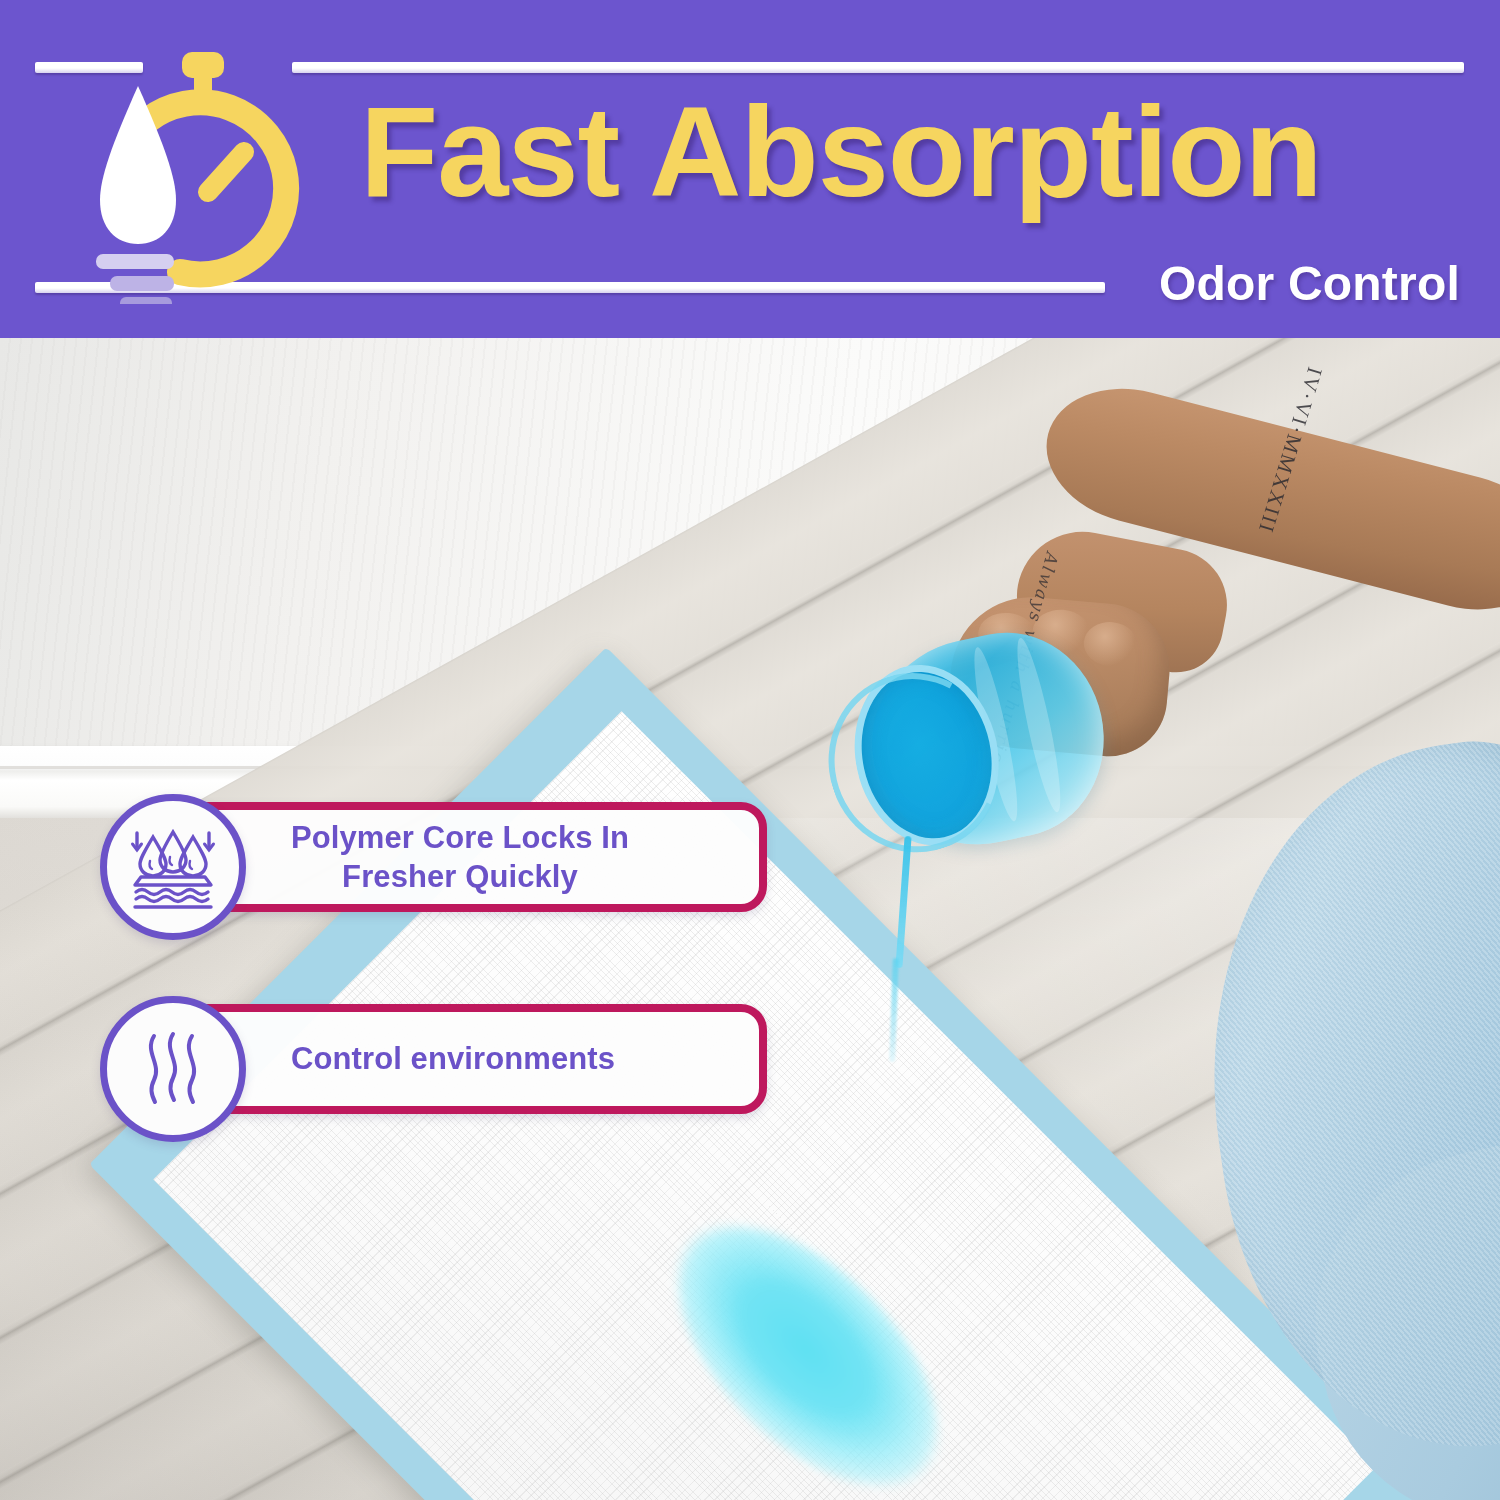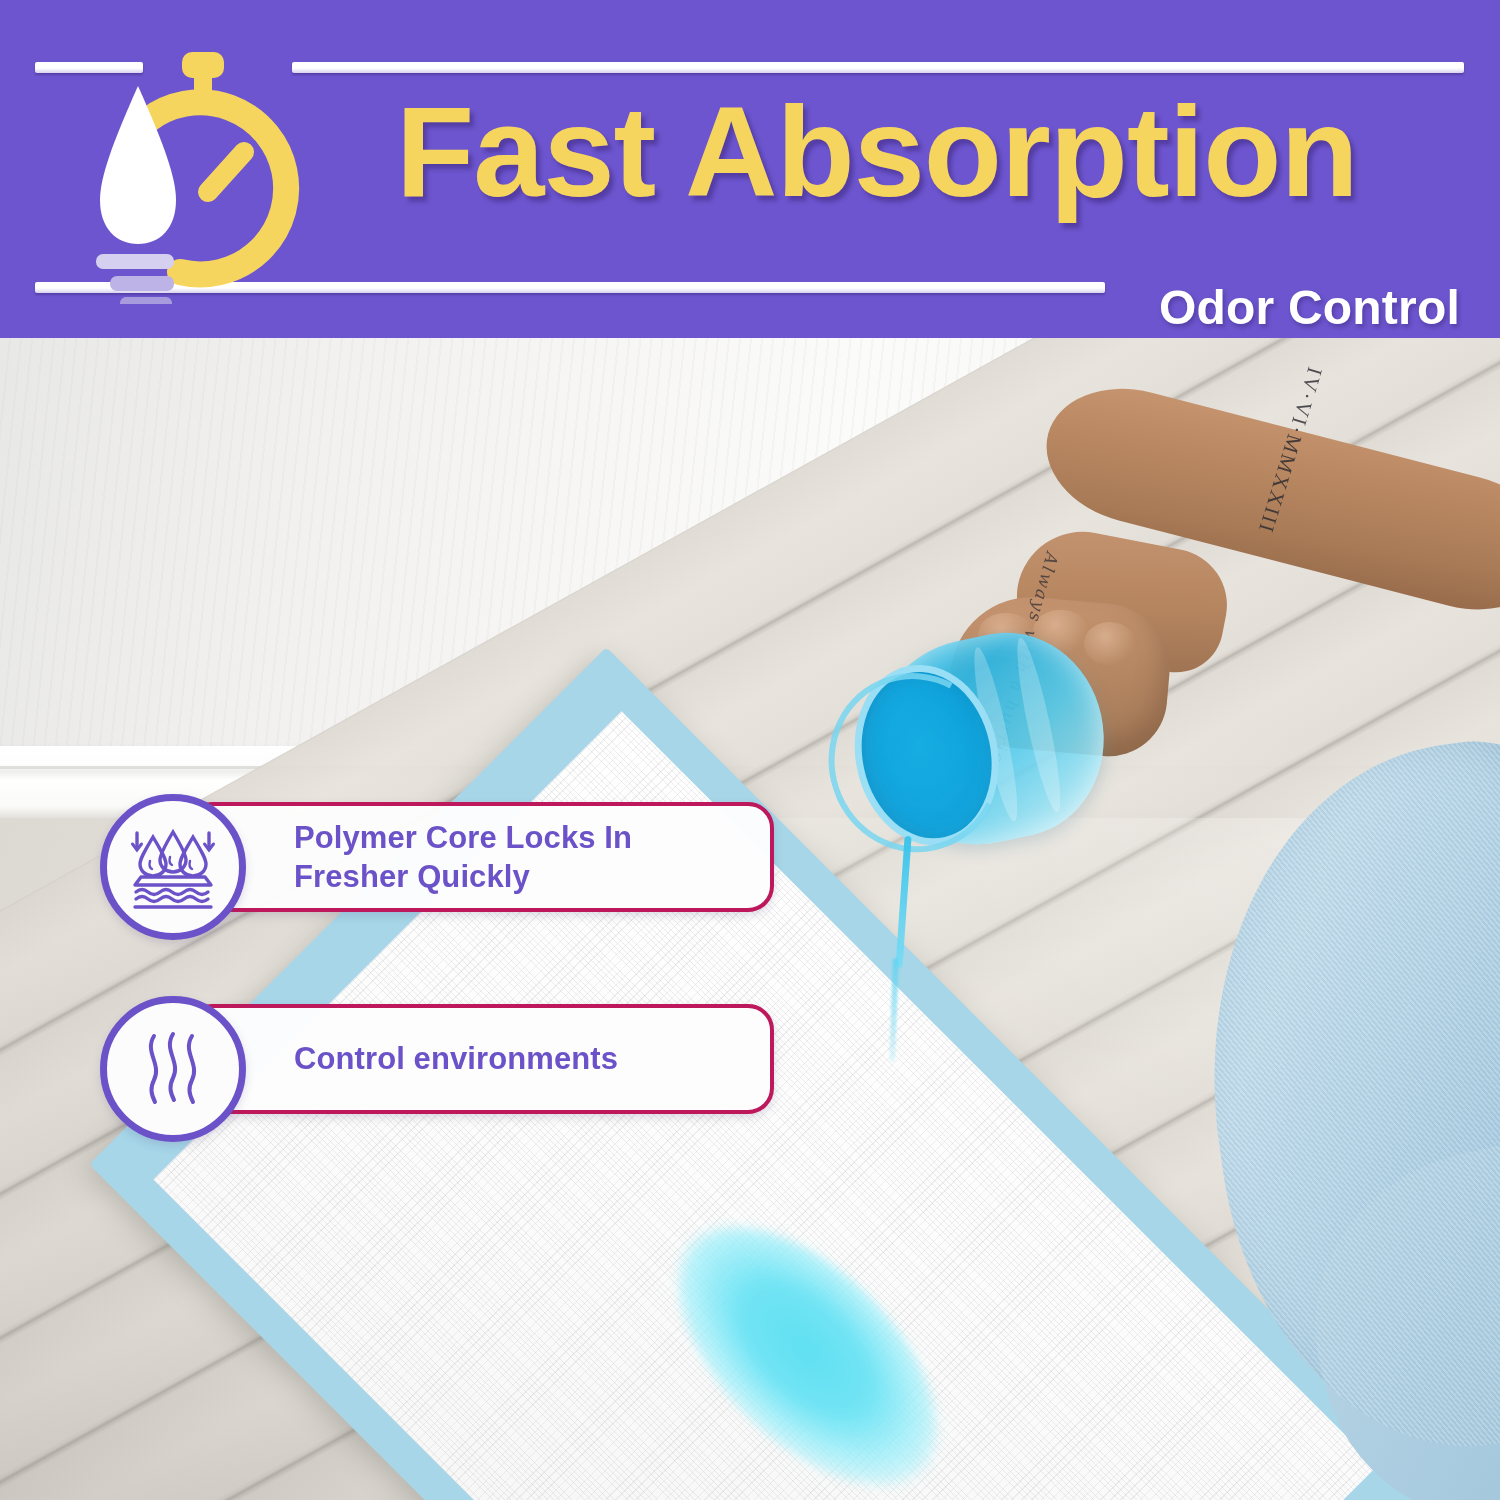--- a/index.html
+++ b/index.html
@@ -24,30 +24,29 @@
     box-shadow:0 2px 2px rgba(40,20,90,.30);
   }
   #rule-left  { left:35px;  top:62px;  width:108px; }
   #rule-right { left:292px; top:62px;  width:1172px; }
   #rule-bot   { left:35px;  top:282px; width:1070px; }
 
   
   #hero-icon { position:absolute; left:72px; top:44px; width:250px; height:260px; }
 
   #title {
-    position:absolute; left:396px; top:88px; width:1070px;
+    position:absolute; left:360px; top:88px; width:1070px;
     font-size:128px; font-weight:bold; letter-spacing:-1px;
     color:#F6D55F; line-height:1.0; white-space:nowrap;
     text-shadow:4px 5px 4px rgba(45,20,95,.38);
   }
   #subtitle {
     position:absolute; right:40px; top:256px;
     font-size:48px; font-weight:bold; color:#ffffff; letter-spacing:.2px;
     text-shadow:2px 3px 4px rgba(45,20,95,.35);
-    margin-top:24px;
   }
 
   
   #scene {
     position:absolute; left:0; top:338px; width:1500px; height:1162px;
     overflow:hidden; background:#f0efed;
   }
   
   #wall {
     position:absolute; left:0; top:0; width:1500px; height:432px;
@@ -231,25 +230,25 @@
     background:repeating-linear-gradient(58deg,
       rgba(255,255,255,.16) 0 2px, rgba(120,160,190,.10) 2px 4px);
   }
 
   
   .feature { position:absolute; height:128px; }
   #feat-1 { left:100px; top:456px; }
   #feat-2 { left:100px; top:658px; }
 
   .feat-box {
-    position:absolute; left:86px; top:8px; width:588px; height:110px;
+    position:absolute; left:79px; top:8px; width:588px; height:110px;
     background:rgba(253,253,253,.97);
-    border:4px solid #be185d; border-radius:26px;
+    border:8px solid #be185d; border-radius:26px;
     box-shadow:0 4px 10px rgba(90,80,130,.18);
-    display:flex; align-items:center; padding-left:104px;
+    display:flex; align-items:center; padding-left:104px;text-align:center;
   }
   .feat-text {
     color:#6B52C8; font-size:31px; font-weight:bold; line-height:1.26;
     letter-spacing:.1px;
   }
   .feat-circle {
     position:absolute; left:0; top:0; width:146px; height:146px;
     background:#FCFCFC; border:7px solid #6B52C8; border-radius:50%;
     z-index:3; display:flex; align-items:center; justify-content:center;
     box-shadow:0 4px 10px rgba(90,80,130,.18);

